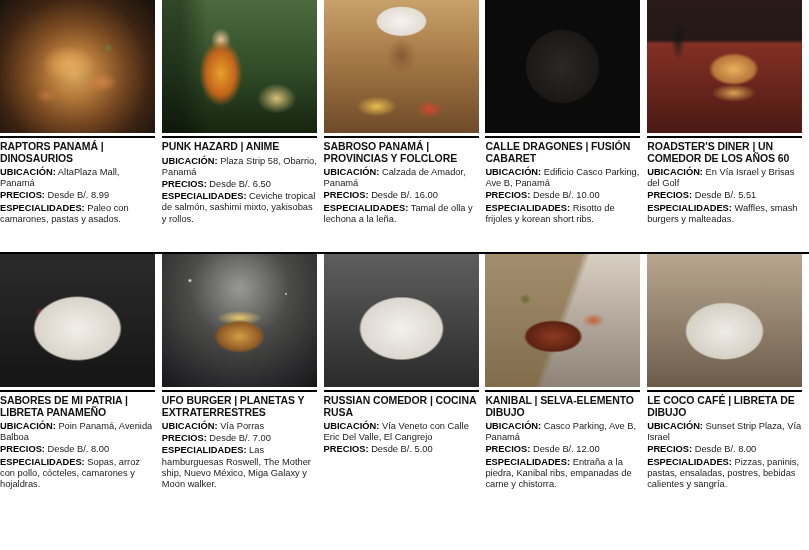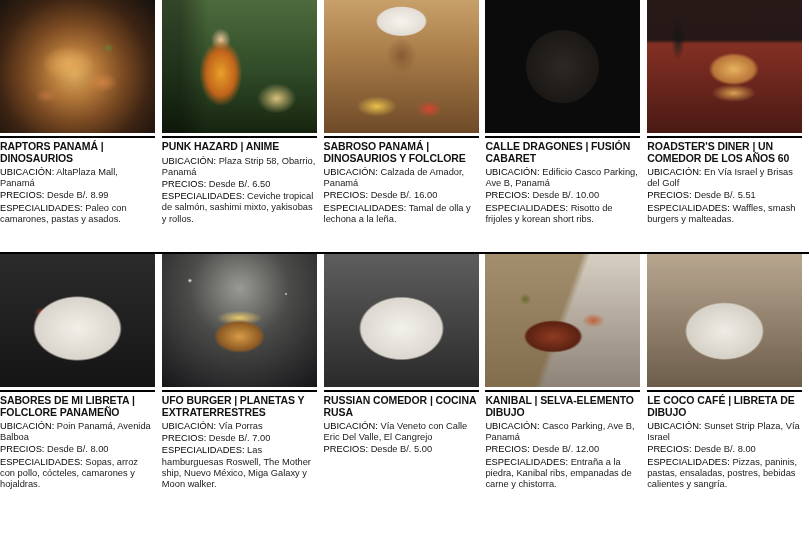--- a/index.html
+++ b/index.html
@@ -57,21 +57,21 @@
     width: 155px;
   }
   .card .field {
     font-size: 9.3px;
     line-height: 11.2px;
     width: 155px;
     margin-bottom: 1px;
     color: #1a1a1a;
   }
   .card .field b {
-    font-weight: normal;
+    font-weight: bold;
     color: #000;
   }
   
   .ph { position:absolute; inset:0; }
   .ph::after{ content:""; position:absolute; inset:0; }
 
   
   .ph-seafood { background:
       radial-gradient(circle at 48% 55%, #d8ab5e 0%, #b5793a 22%, #7a4a22 45%, #3d2413 70%, #14100d 100%),
       #1a1512; }
@@ -201,21 +201,21 @@
       <div class="field"><b>UBICACIÓN:</b> <span>Plaza Strip 58, Obarrio, Panamá</span></div>
       <div class="field"><b>PRECIOS:</b> <span>Desde B/. 6.50</span></div>
       <div class="field"><b>ESPECIALIDADES:</b> <span>Ceviche tropical de salmón, sashimi mixto, yakisobas y rollos.</span></div>
     </div>
 
     <div class="card">
       <div class="photo">
           <div class="ph ph-chef"></div>
         </div>
       <div class="rule"></div>
-      <div class="title">SABROSO PANAMÁ | DINOSAURIOS Y FOLCLORE</div>
+      <div class="title">SABROSO PANAMÁ | PROVINCIAS Y FOLCLORE</div>
       <div class="field"><b>UBICACIÓN:</b> <span>Calzada de Amador, Panamá</span></div>
       <div class="field"><b>PRECIOS:</b> <span>Desde B/. 16.00</span></div>
       <div class="field"><b>ESPECIALIDADES:</b> <span>Tamal de olla y lechona a la leña.</span></div>
     </div>
 
     <div class="card">
       <div class="photo">
           <div class="ph ph-risotto"></div>
         </div>
       <div class="rule"></div>
@@ -239,21 +239,21 @@
 
   <div class="divider"></div>
 
   <div class="row row-2">
 
     <div class="card">
       <div class="photo">
           <div class="ph ph-rice"></div>
         </div>
       <div class="rule"></div>
-      <div class="title">SABORES DE MI LIBRETA | FOLCLORE PANAMEÑO</div>
+      <div class="title">SABORES DE MI PATRIA | LIBRETA PANAMEÑO</div>
       <div class="field"><b>UBICACIÓN:</b> <span>Poin Panamá, Avenida Balboa</span></div>
       <div class="field"><b>PRECIOS:</b> <span>Desde B/. 8.00</span></div>
       <div class="field"><b>ESPECIALIDADES:</b> <span>Sopas, arroz con pollo, cócteles, camarones y hojaldras.</span></div>
     </div>
 
     <div class="card">
       <div class="photo">
           <div class="ph ph-ufo"></div>
         </div>
       <div class="rule"></div>

